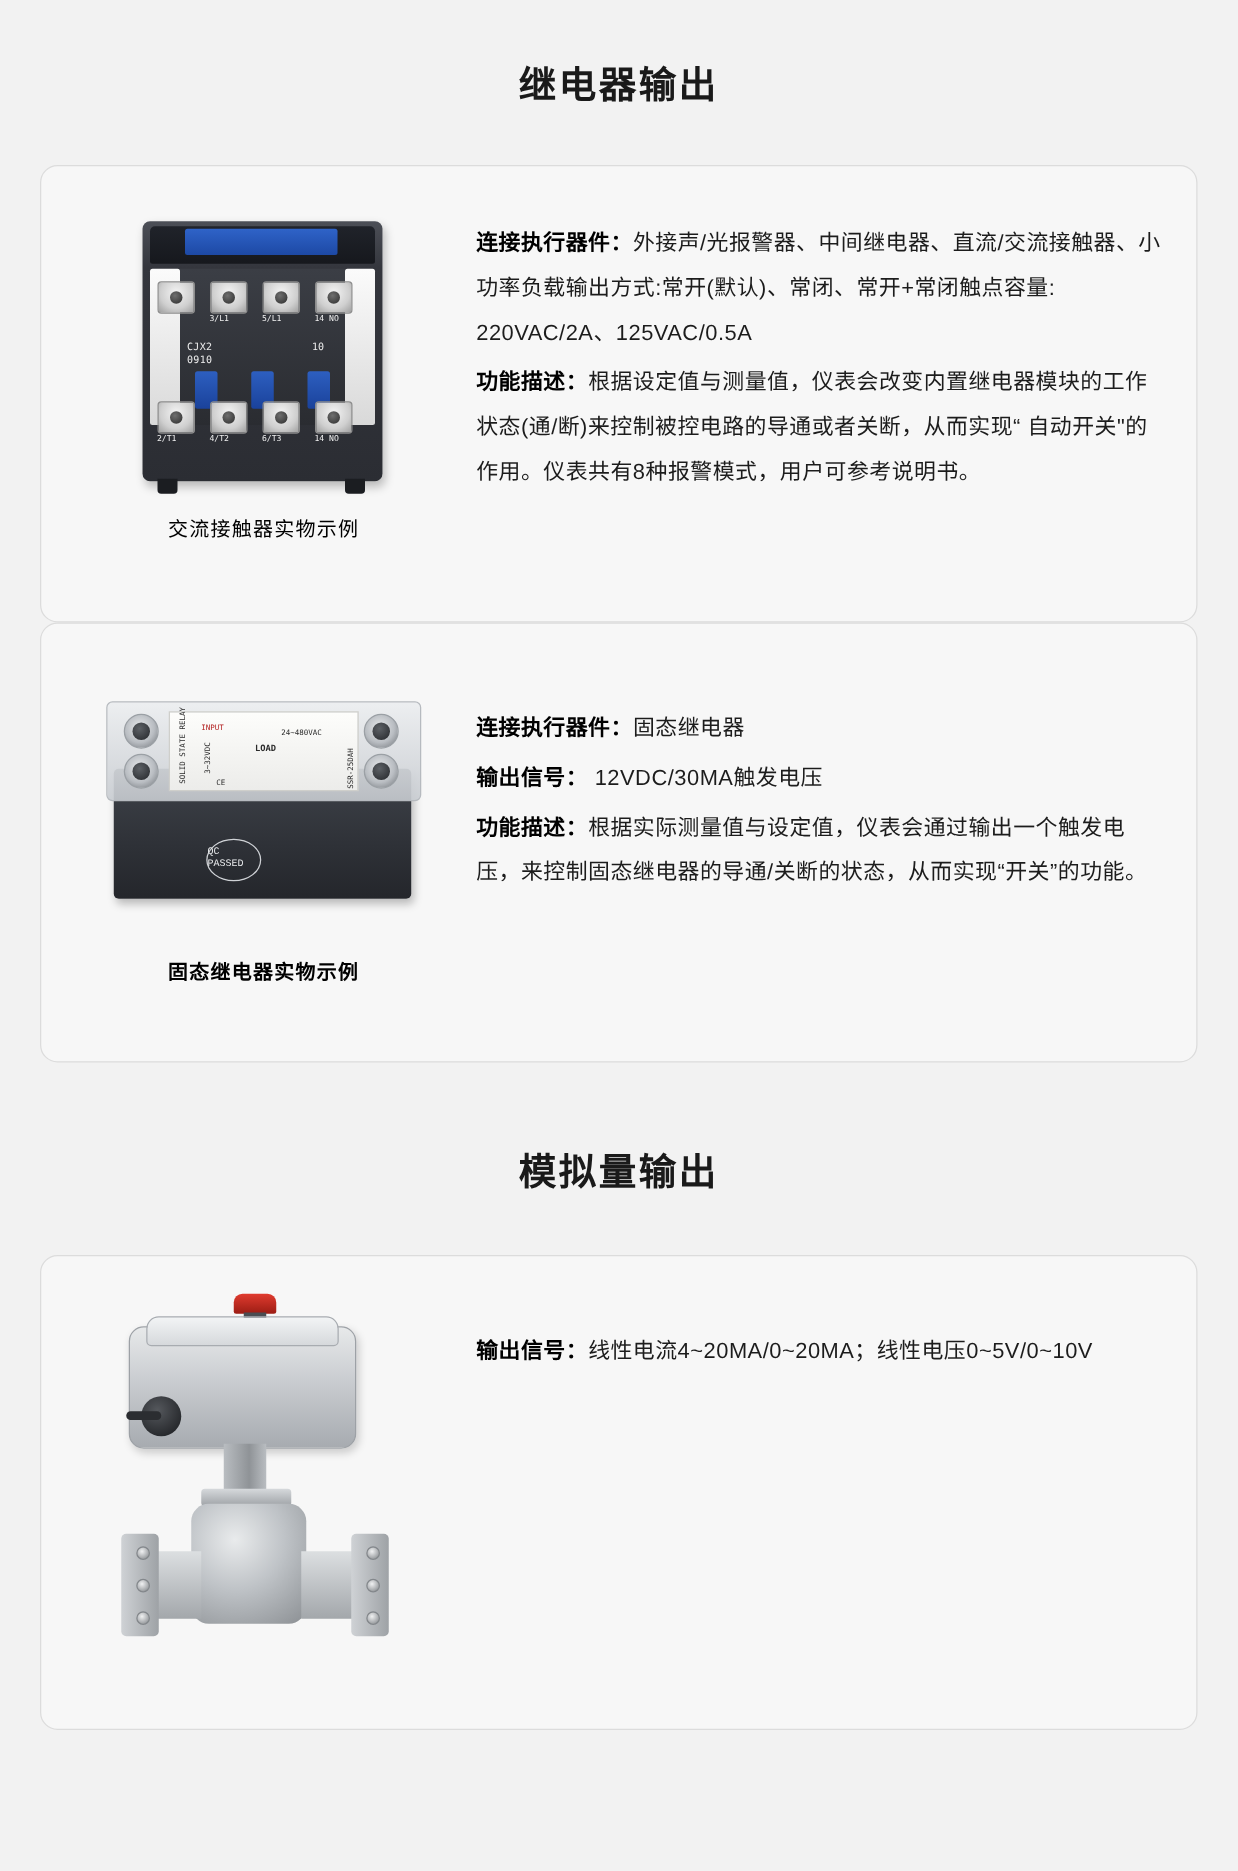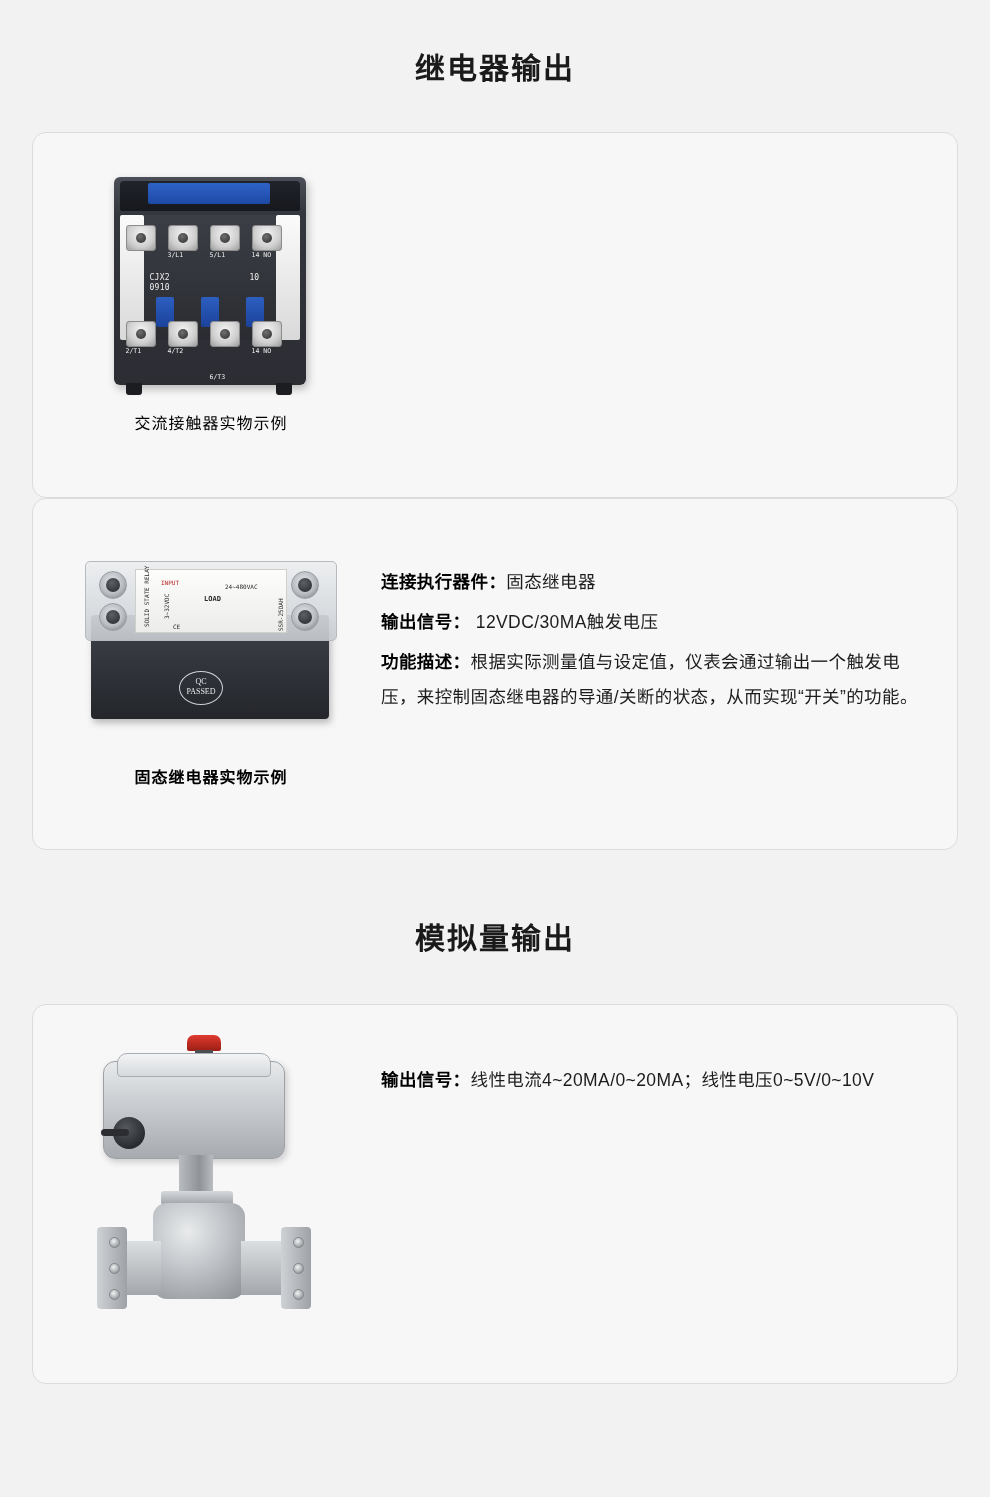--- a/index.html
+++ b/index.html
@@ -236,31 +236,31 @@
     color: #2b2b2b;
     line-height: 1.25;
   }
   .ssr-txt-red { color: #b32121; }
   .ssr-vert {
     transform: rotate(-90deg);
     transform-origin: left top;
   }
   .ssr-qc {
     position: absolute;
-    left: 102px; top: 128px;
+    left: 88px; top: 128px;
     width: 44px; height: 34px;
     border-radius: 50%;
     border: 1px solid #cfd2d6;
     color: #e7e9eb;
     font-size: 8px;
-    text-align: center;
+    text-align: left;
     line-height: 1.25;
     padding-top: 5px;
     box-sizing: border-box;
-    font-family: Liberation Serif, serif;
+    font-family: Liberation Mono, monospace;
   }
 
   
   .valve {
     position: relative;
     width: 300px;
     height: 306px;
     margin-top: 8px;
   }
   .v-cap {
@@ -397,29 +397,37 @@
         <div class="ct-term" style="left:106px; top:152px;"></div>
         <div class="ct-term" style="left:148px; top:152px;"></div>
 
         <div class="ct-pin" style="left:22px; top:82px;">1/L1</div>
         <div class="ct-pin" style="left:64px; top:82px;">3/L1</div>
         <div class="ct-pin" style="left:106px; top:82px;">5/L1</div>
         <div class="ct-pin" style="left:148px; top:82px;">14 NO</div>
 
         <div class="ct-pin" style="left:22px; top:178px;">2/T1</div>
         <div class="ct-pin" style="left:64px; top:178px;">4/T2</div>
-        <div class="ct-pin" style="left:106px; top:178px;margin-top:26px;">6/T3</div>
+        <div class="ct-pin" style="left:106px; top:178px;">6/T3</div>
         <div class="ct-pin" style="left:148px; top:178px;text-align:right;">14 NO</div>
 
         <div class="ct-foot" style="left:22px; top:214px;"></div>
         <div class="ct-foot" style="left:172px; top:214px;"></div>
       </div>
       <div class="media-caption cap-offset-1">交流接触器实物示例</div>
     </div>
 
+    <div class="body-text">
+      <p>
+        <span class="lead">连接执行器件：</span><span>外接声/光报警器、中间继电器、直流/交流接触器、小功率负载输出方式:常开(默认)、常闭、常开+常闭触点容量: 220VAC/2A、125VAC/0.5A</span>
+      </p>
+      <p>
+        <span class="lead">功能描述：</span><span>根据设定值与测量值，仪表会改变内置继电器模块的工作状态(通/断)来控制被控电路的导通或者关断，从而实现“ 自动开关"的作用。仪表共有8种报警模式，用户可参考说明书。</span>
+      </p>
+    </div>
   </div>
 
 
   <div class="card card-2">
     <div class="media">
       <div class="ssr">
         <div class="ssr-base"></div>
         <div class="ssr-cover"></div>
         <div class="ssr-label"></div>
 

